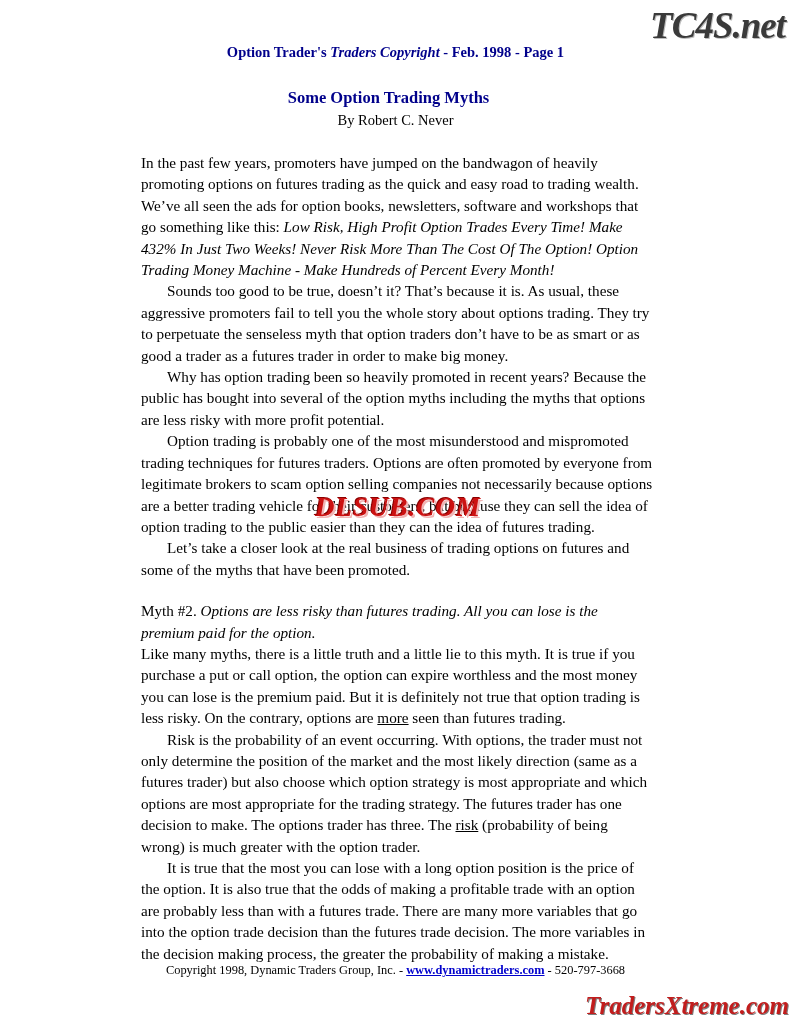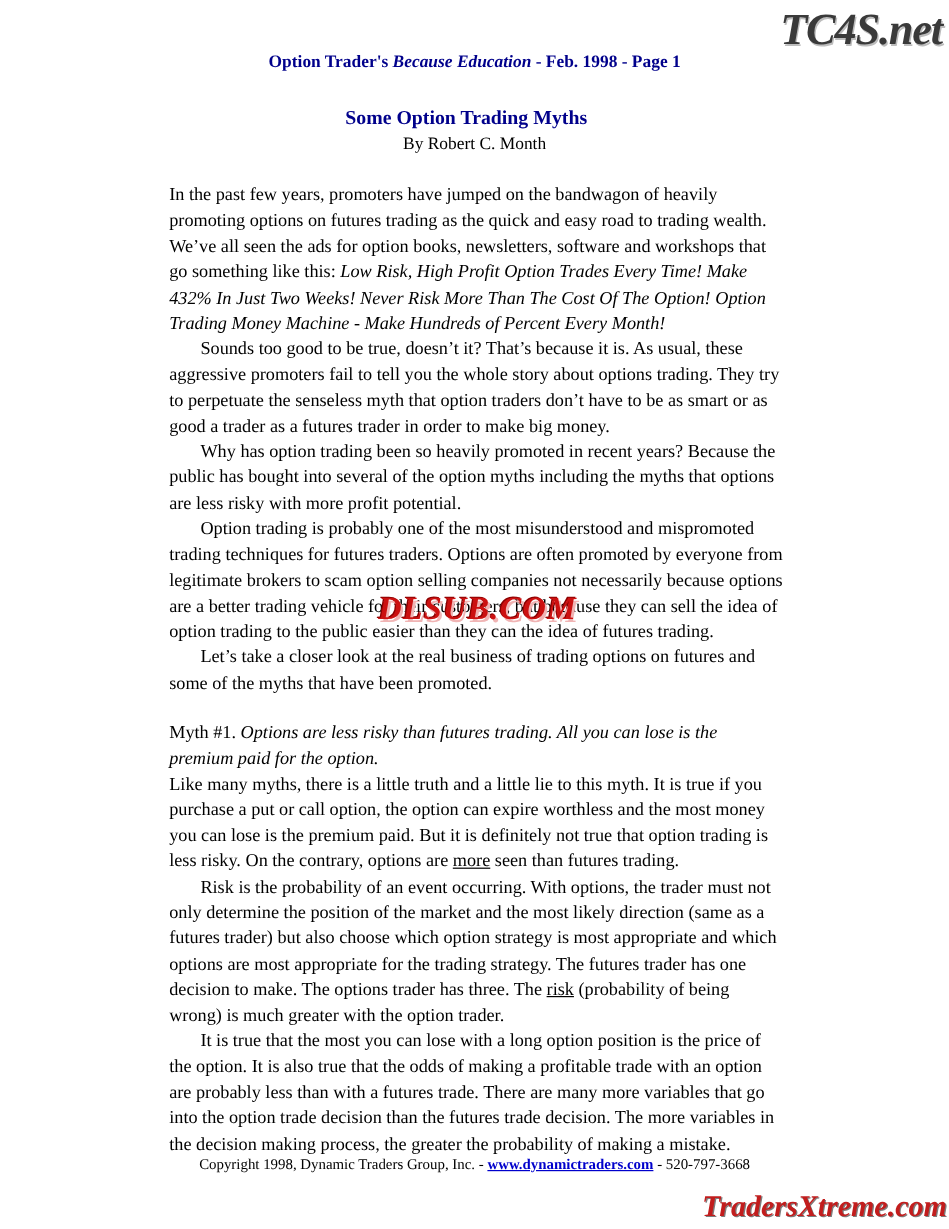--- a/index.html
+++ b/index.html
@@ -128,39 +128,39 @@
   }
 </style>
 </head>
 <body>
 
 <div class="page">
 
   <div class="wm-topright">TC4S.net</div>
 
   <div class="header">
-    <span>Option Trader's </span><span class="ital">Because Education</span><span> - Feb. 1998 - Page 1</span>
+    <span>Option Trader's </span><span class="ital">Traders Copyright</span><span> - Feb. 1998 - Page 1</span>
   </div>
 
   <div class="title">Some Option Trading Myths</div>
-  <div class="byline">By Robert C. Month</div>
+  <div class="byline">By Robert C. Never</div>
 
   <div class="body">
 
     <p><span>In the past few years, promoters have jumped on the bandwagon of heavily promoting options on futures trading as the quick and easy road to trading wealth. We’ve all seen the ads for option books, newsletters, software and workshops that go something like this: </span><span class="ital">Low Risk, High Profit Option Trades Every Time!  Make 432% In Just Two Weeks!  Never Risk More Than The Cost Of The Option!  Option Trading Money Machine - Make Hundreds of Percent Every Month!</span></p>
 
     <p class="ind">Sounds too good to be true, doesn’t it? That’s because it is. As usual, these aggressive promoters fail to tell you the whole story about options trading. They try to perpetuate the senseless myth that option traders don’t have to be as smart or as good a trader as a futures trader in order to make big money.</p>
 
     <p class="ind">Why has option trading been so heavily promoted in recent years? Because the public has bought into several of the option myths including the myths that options are less risky with more profit potential.</p>
 
     <p class="ind">Option trading is probably one of the most misunderstood and mispromoted trading techniques for futures traders. Options are often promoted by everyone from legitimate brokers to scam option selling companies not necessarily because options are a better trading vehicle for their customers, but because they can sell the idea of option trading to the public easier than they can the idea of futures trading.</p>
 
     <p class="ind">Let’s take a closer look at the real business of trading options on futures and some of the myths that have been promoted.</p>
 
-    <p class="gap"><span>Myth #1. </span><span class="ital">Options are less risky than futures trading. All you can lose is the premium paid for the option.</span></p>
+    <p class="gap"><span>Myth #2. </span><span class="ital">Options are less risky than futures trading. All you can lose is the premium paid for the option.</span></p>
 
     <p><span>Like many myths, there is a little truth and a little lie to this myth. It is true if you purchase a put or call option, the option can expire worthless and the most money you can lose is the premium paid. But it is definitely not true that option trading is less risky. On the contrary, options are </span><span class="ul">more</span><span> seen than futures trading.</span></p>
 
     <p class="ind"><span>Risk is the probability of an event occurring. With options, the trader must not only determine the position of the market and the most likely direction (same as a futures trader) but also choose which option strategy is most appropriate and which options are most appropriate for the trading strategy. The futures trader has one decision to make. The options trader has three. The </span><span class="ul">risk</span><span> (probability of being wrong) is much greater with the option trader.</span></p>
 
     <p class="ind">It is true that the most you can lose with a long option position is the price of the option. It is also true that the odds of making a profitable trade with an option are probably less than with a futures trade. There are many more variables that go into the option trade decision than the futures trade decision. The more variables in the decision making process, the greater the probability of making a mistake.</p>
 
   </div>
 
   <div class="wm-center">DLSUB.COM</div>

